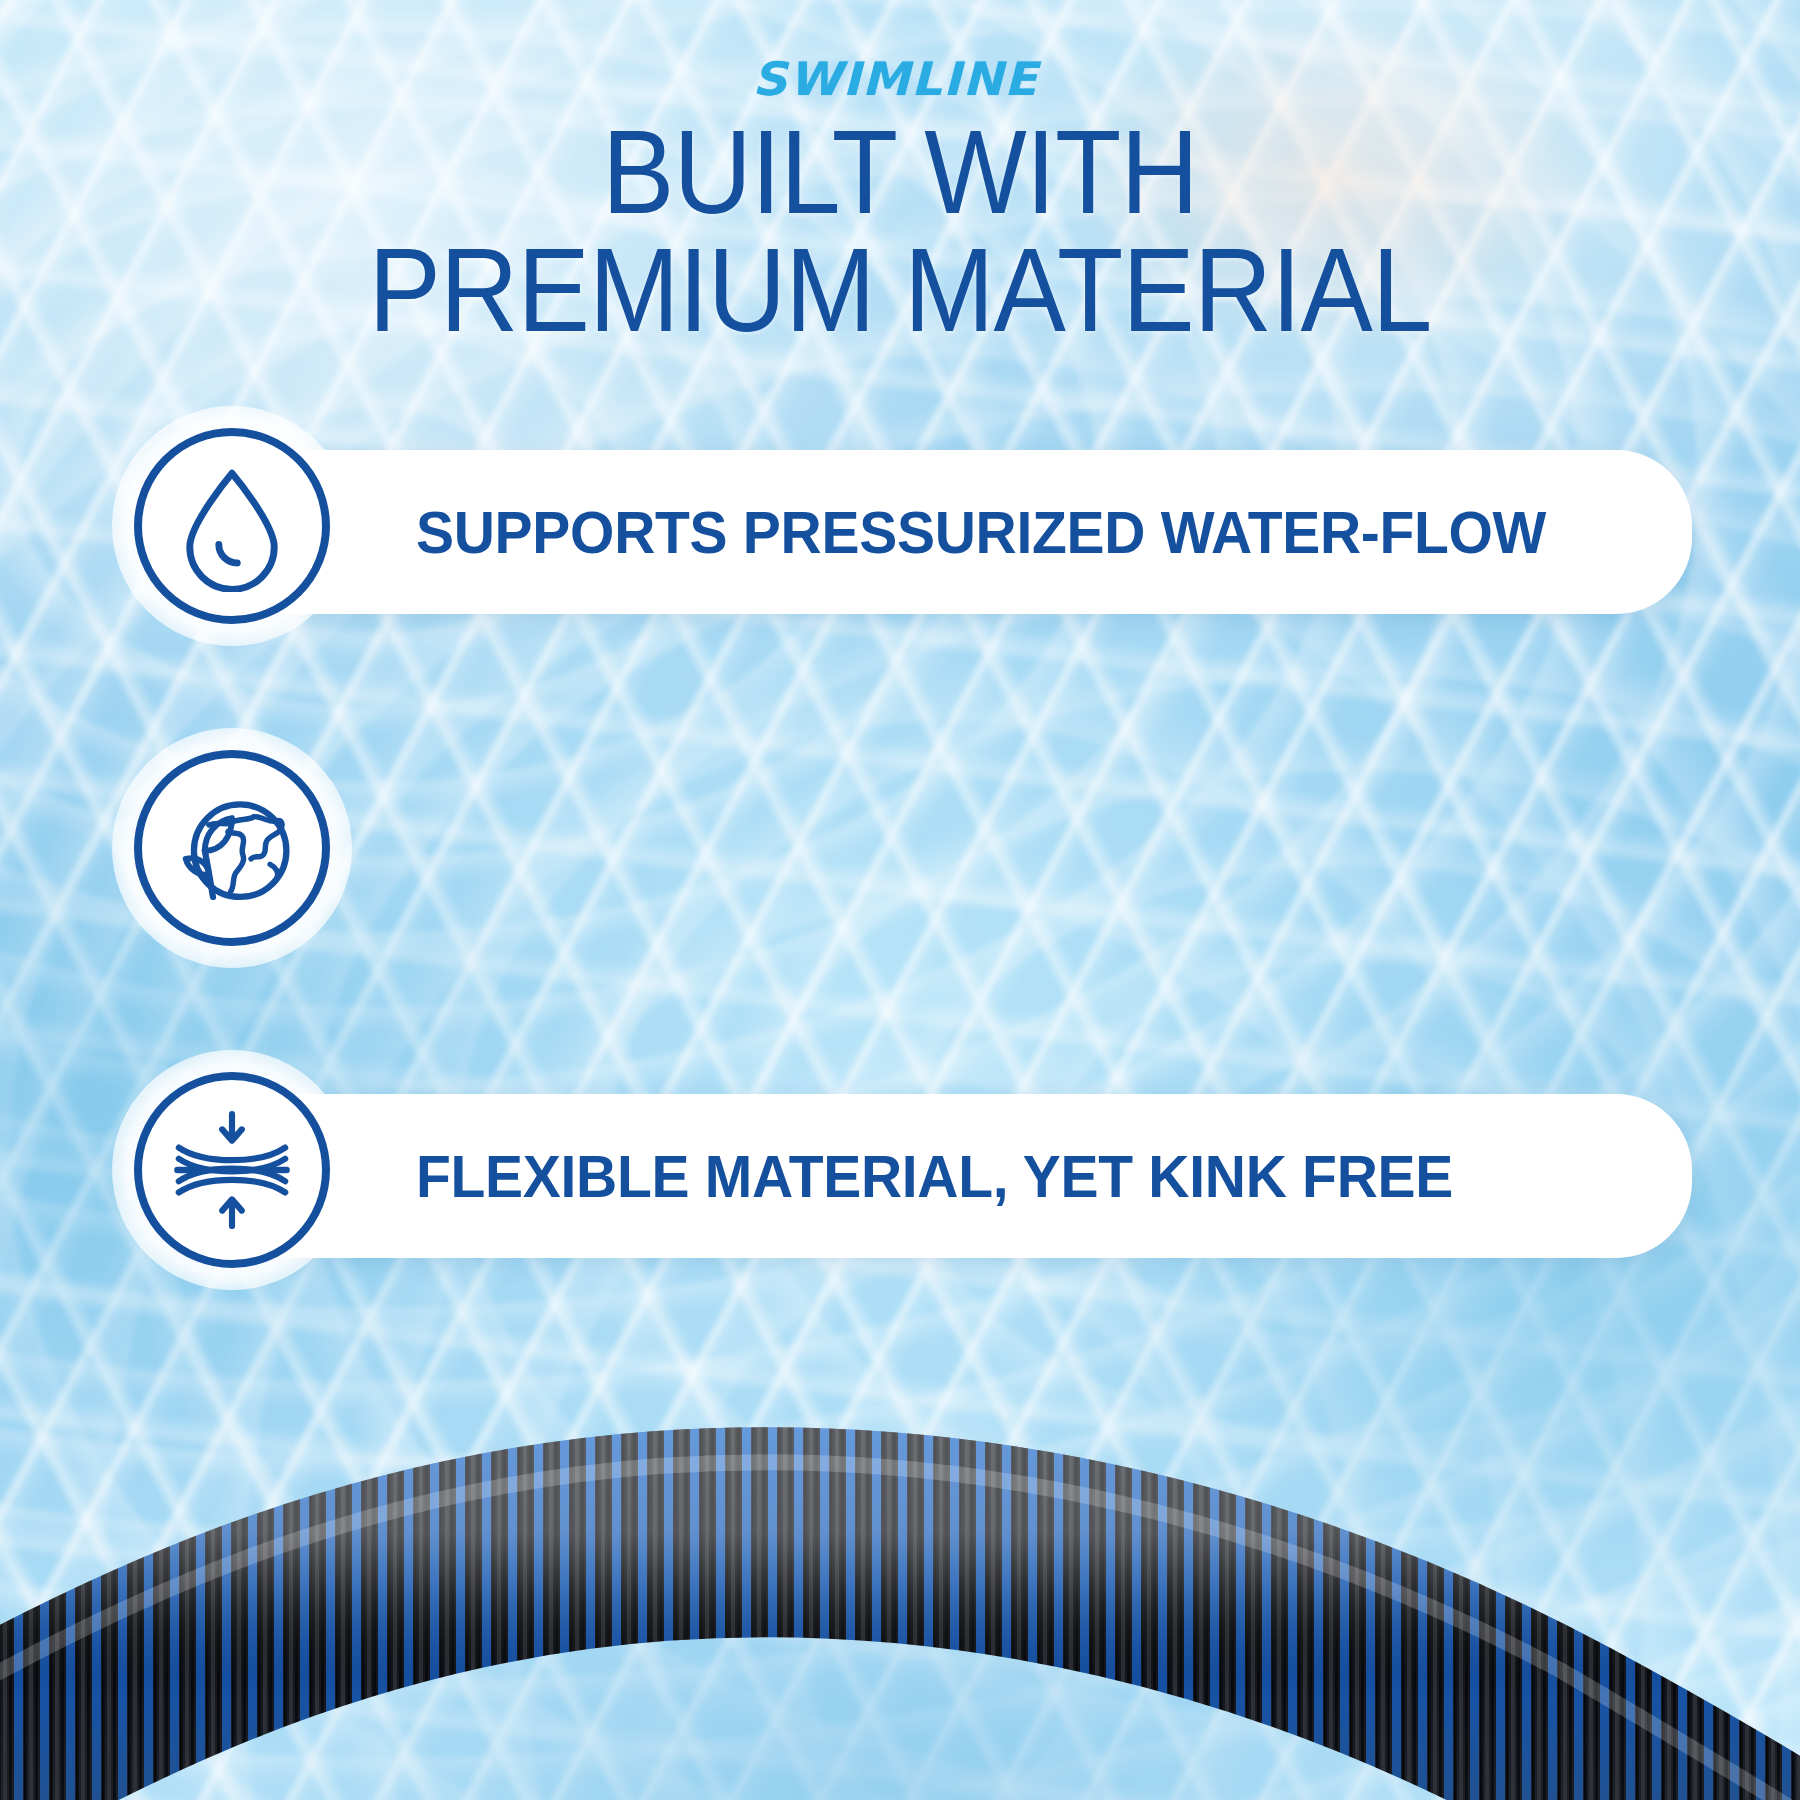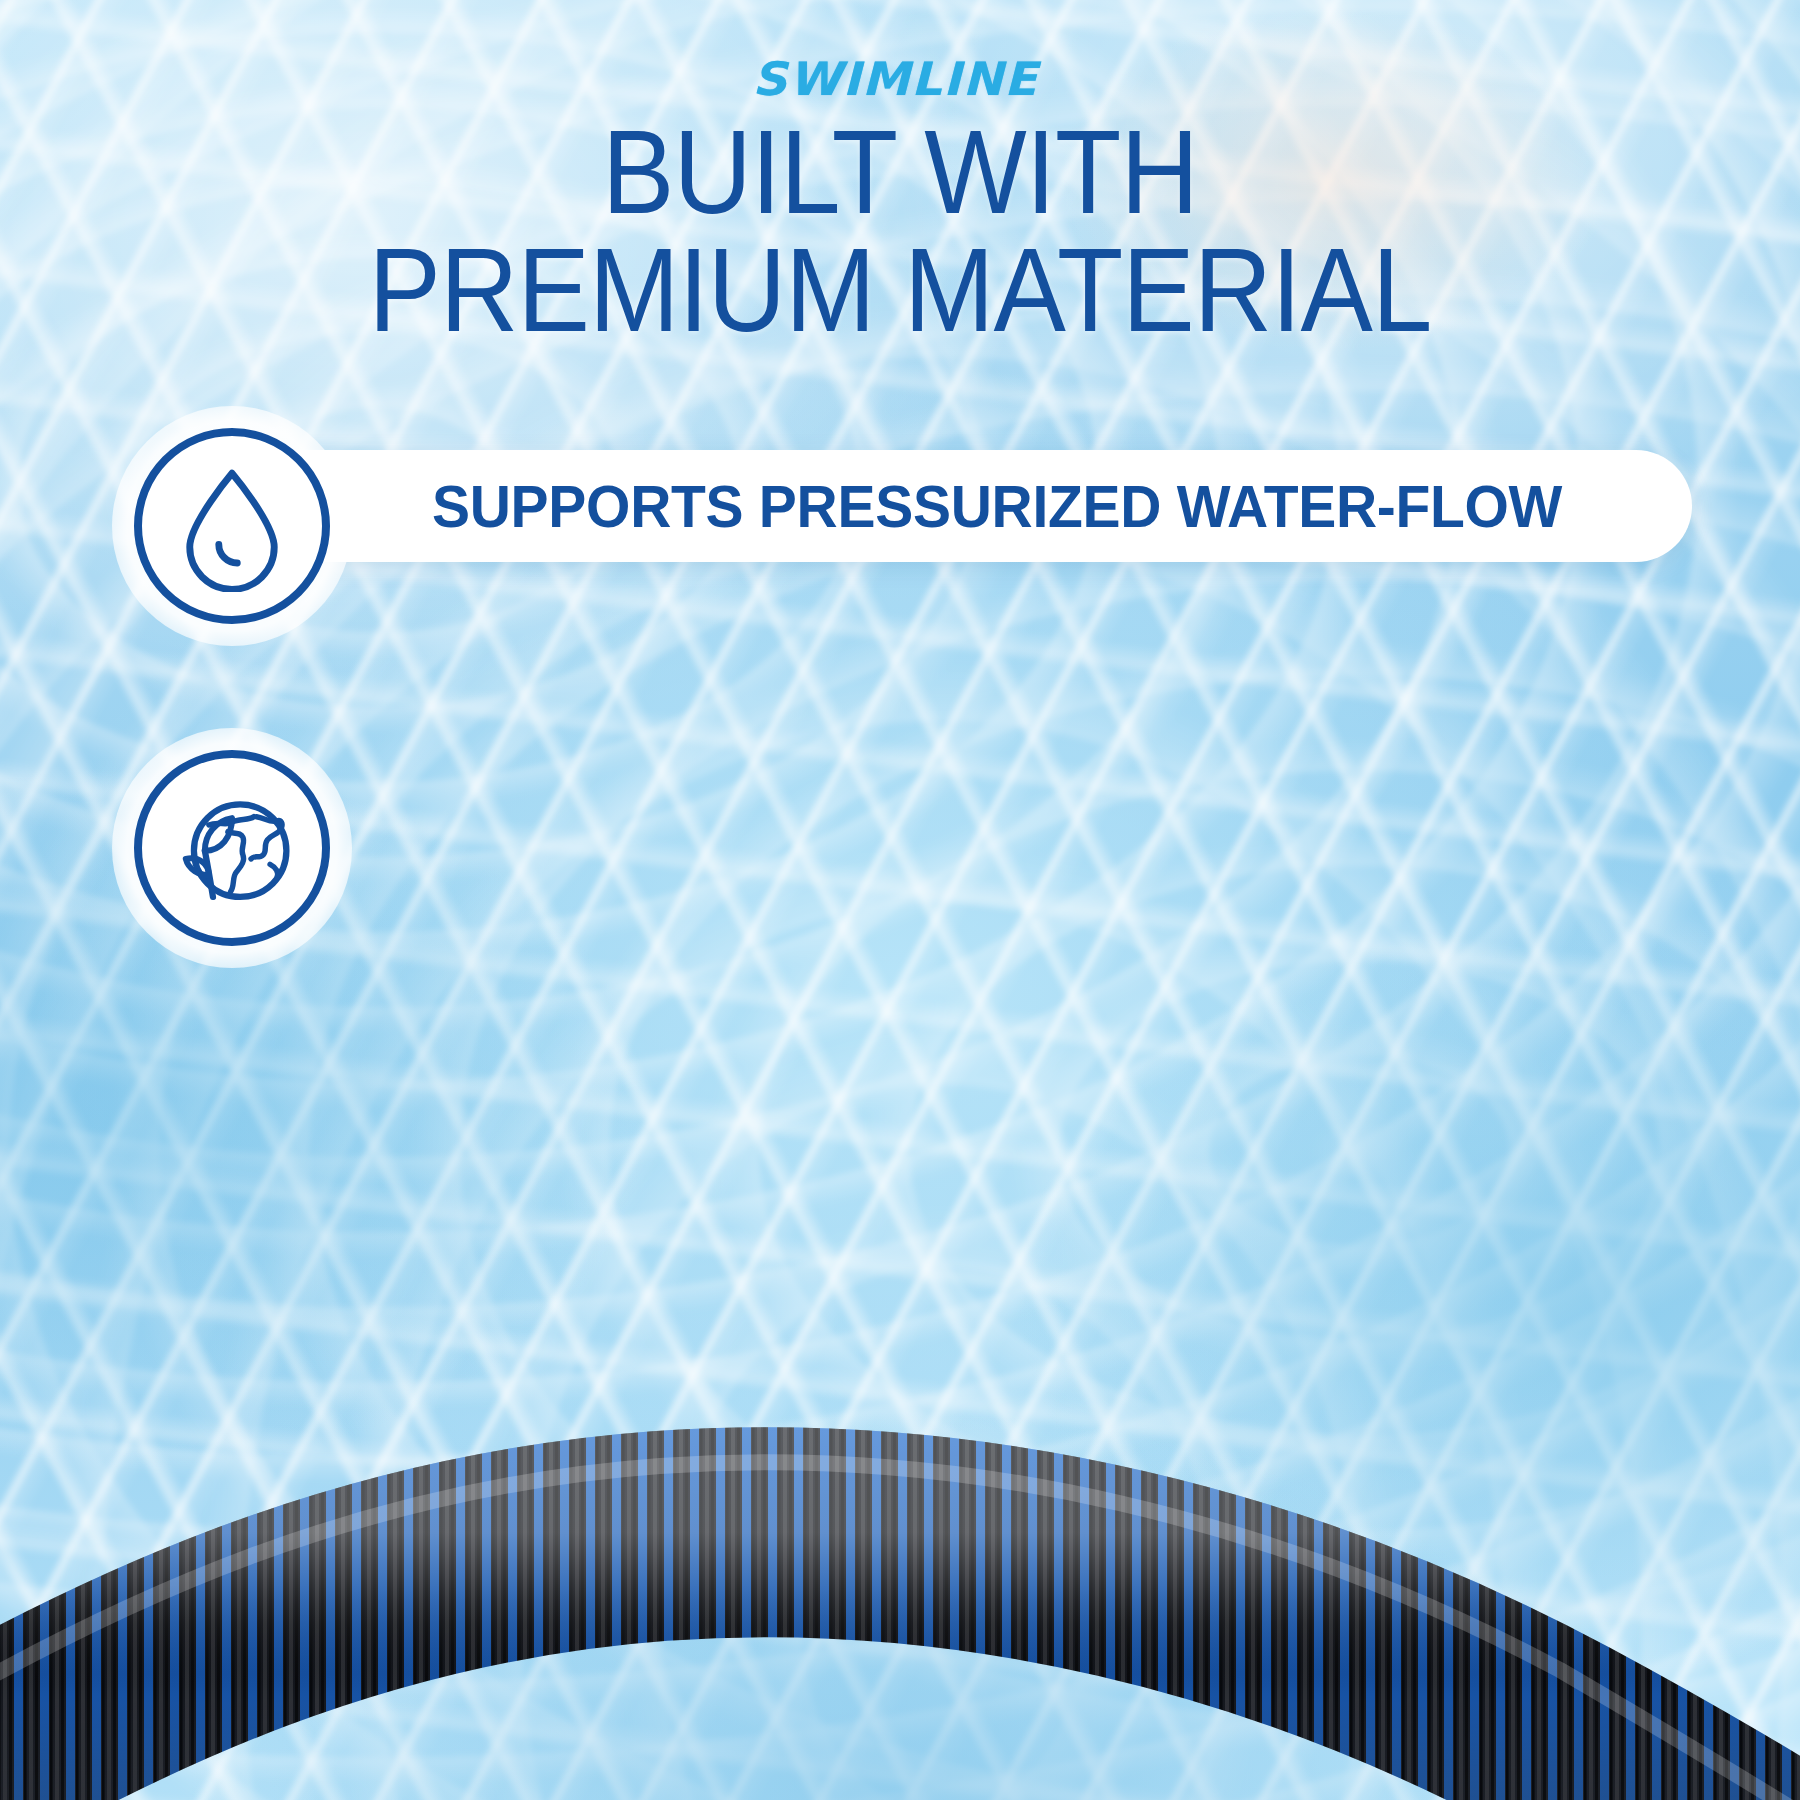--- a/index.html
+++ b/index.html
@@ -119,24 +119,24 @@
     top: 400px; left: 0; right: 0;
     z-index: 7;
   }
   .feature-row {
     position: relative;
     height: 250px;
     margin-bottom: 72px;
   }
   .pill {
     position: absolute;
-    left: 236px;
+    left: 220px;
     right: 108px;
     top: 50px;
-    height: 112px;
+    height: 164px;
     background: #ffffff;
     border-radius: 76px;
     box-shadow: 0 5px 22px rgba(40,110,170,.16);
     display: flex;
     align-items: center;
   }
   .pill-text {
     margin-left: 196px;
     color: #14509e;
     font-family: "Liberation Sans", sans-serif;
@@ -230,20 +230,45 @@
             <path d="M36 86 C34 74 32 62 30 52" fill="none" stroke="#14509e" stroke-width="4.6" stroke-linecap="round"></path>
 
             <path d="M30 52 C30 40 38 30 50 28 C50 42 42 52 30 52 Z" fill="none" stroke="#14509e" stroke-width="4.4" stroke-linejoin="round"></path>
 
             <path d="M33 70 C26 70 18 66 16 58 C26 56 33 62 33 70 Z" fill="none" stroke="#14509e" stroke-width="4.4" stroke-linejoin="round"></path>
           </svg>
         </div>
       </div>
     </div>
 
+    <div class="feature-row">
+      <div class="pill">
+        <span class="pill-text">FLEXIBLE MATERIAL, YET KINK FREE</span>
+      </div>
+      <div class="badge">
+        <div class="badge-inner">
+          <svg width="140" height="140" viewBox="0 0 100 100">
+
+            <line x1="50" y1="10" x2="50" y2="26" stroke="#14509e" stroke-width="4.4" stroke-linecap="round"></line>
+            <path d="M43 21 L50 29 L57 21" fill="none" stroke="#14509e" stroke-width="4.4" stroke-linecap="round" stroke-linejoin="round"></path>
+
+            <path d="M12 34 C30 46 70 46 88 34" fill="none" stroke="#14509e" stroke-width="4.4" stroke-linecap="round"></path>
+            <path d="M12 42 C30 54 70 54 88 42" fill="none" stroke="#14509e" stroke-width="4.4" stroke-linecap="round"></path>
+
+            <line x1="11" y1="50" x2="89" y2="50" stroke="#14509e" stroke-width="4.6" stroke-linecap="round"></line>
+
+            <path d="M12 58 C30 46 70 46 88 58" fill="none" stroke="#14509e" stroke-width="4.4" stroke-linecap="round"></path>
+            <path d="M12 66 C30 54 70 54 88 66" fill="none" stroke="#14509e" stroke-width="4.4" stroke-linecap="round"></path>
+
+            <line x1="50" y1="90" x2="50" y2="74" stroke="#14509e" stroke-width="4.4" stroke-linecap="round"></line>
+            <path d="M43 79 L50 71 L57 79" fill="none" stroke="#14509e" stroke-width="4.4" stroke-linecap="round" stroke-linejoin="round"></path>
+          </svg>
+        </div>
+      </div>
+    </div>
 
   </div>
 
   <svg class="hose" viewBox="0 0 1880 620" preserveAspectRatio="none">
     <defs>
       <linearGradient id="hoseDark" x1="0" y1="0" x2="0" y2="1">
         <stop offset="0" stop-color="#3d434f"></stop>
         <stop offset="0.26" stop-color="#14181f"></stop>
         <stop offset="0.62" stop-color="#0b0d12"></stop>
         <stop offset="1" stop-color="#2a2f39"></stop>

